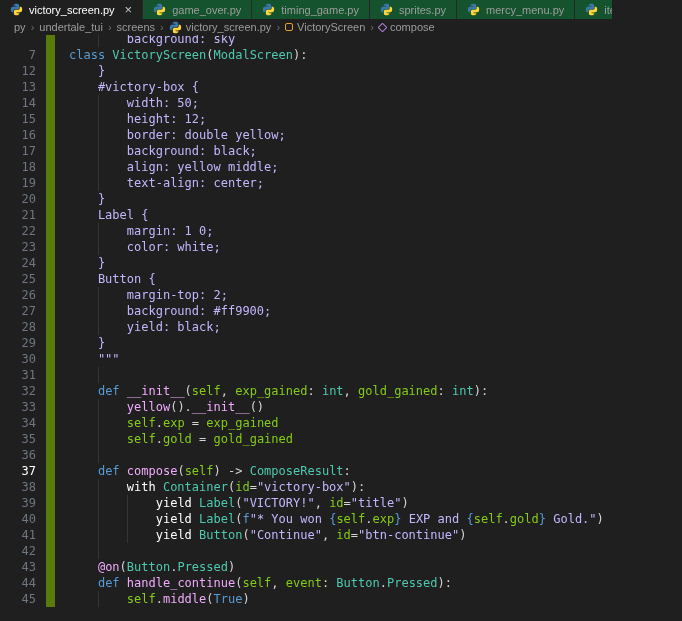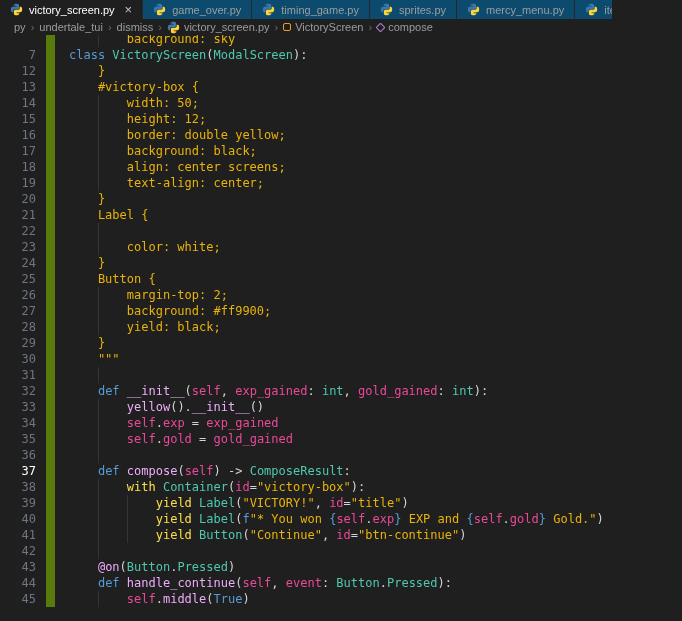--- a/index.html
+++ b/index.html
@@ -3,21 +3,21 @@
 <meta charset="utf-8">
 <style>
   *{box-sizing:border-box;margin:0;padding:0}
   html,body{width:682px;height:621px;overflow:hidden;background:#1f1f1f}
   body{font-family:"Liberation Sans",sans-serif}
   .window{width:612px;height:621px;display:flex;flex-direction:column;background:#1f1f1f}
 
   
   .tabbar{height:19px;flex:none;background:#181818;display:flex;overflow:hidden}
   .tab{flex:none;display:flex;align-items:center;gap:6px;padding:0 10px;font-size:11px;
-       color:#9d9d9d;background:#0c4a6e;border-right:1px solid #282828;white-space:nowrap;cursor:pointer}
+       color:#9d9d9d;background:#14532d;border-right:1px solid #282828;white-space:nowrap;cursor:pointer}
   .tab.active{background:#1f1f1f;color:#ffffff}
   .tab .close{color:#c5c5c5;font-size:13px;line-height:1;margin-left:4px}
   .pyicon{flex:none;display:inline-block;vertical-align:middle}
 
   
   .breadcrumbs{height:16px;flex:none;display:flex;align-items:center;padding-left:14px;
                font-size:11px;color:#9c9c9c;background:#1f1f1f;white-space:nowrap;overflow:hidden}
   .crumb{display:inline-flex;align-items:center;gap:4px;cursor:pointer}
   .chev{margin:0 5px;color:#6d6d6d}
   .sym{display:inline-block;flex:none}
@@ -31,25 +31,25 @@
   .partial .line-inner{margin-top:-4px}
   .line-inner{display:flex;height:16px;line-height:16px}
   .lnum{width:46px;flex:none;text-align:right;padding-right:10px;color:#6e7681;font-size:12px}
   .lnum.active{color:#ffffff}
   .diff{width:9px;flex:none;background:#587c0c}
   .codetext{position:relative;flex:1;white-space:pre;padding-left:14px;color:#d4d4d4;overflow:hidden}
   .guide{position:absolute;top:0;bottom:0;width:1px;background:#343434}
 
   
   .tk-kw{color:#569cd6}
-  .tk-ctrl{color:#fde047}
+  .tk-ctrl{color:#ffffff}
   .tk-fn{color:#f0abfc}
   .tk-ty{color:#4ec9b0}
-  .tk-vr{color:#ec4899}
-  .tk-st{color:#eab308}
+  .tk-vr{color:#84cc16}
+  .tk-st{color:#c4b5fd}
   .tk-pn{color:#d4d4d4}
 </style>
 </head>
 <body>
 
 <div class="window">
   <div class="tabbar" id="tabbar">
       <div class="tab active">
         <svg class="pyicon" width="13" height="13" viewBox="0 0 32 32">
           <path fill="#3b77a8" d="M15.9 2c-7 0-6.6 3-6.6 3v3.2h6.7v1H6.5S2 8.7 2 15.8c0 7 3.9 6.8 3.9 6.8h2.3v-3.3s-.1-3.9 3.9-3.9h6.6s3.7.1 3.7-3.6V5.6S23 2 15.9 2zm-3.7 2.1a1.2 1.2 0 1 1 0 2.4 1.2 1.2 0 0 1 0-2.4z"></path>
@@ -97,21 +97,21 @@
   <div class="breadcrumbs" id="breadcrumbs">
       <span class="crumb">
         <span>py</span>
       </span>
       <span class="chev">›</span>
       <span class="crumb">
         <span>undertale_tui</span>
       </span>
       <span class="chev">›</span>
       <span class="crumb">
-        <span>dismiss</span>
+        <span>screens</span>
       </span>
       <span class="chev">›</span>
       <span class="crumb">
         <svg class="pyicon" width="13" height="13" viewBox="0 0 32 32">
           <path fill="#3b77a8" d="M15.9 2c-7 0-6.6 3-6.6 3v3.2h6.7v1H6.5S2 8.7 2 15.8c0 7 3.9 6.8 3.9 6.8h2.3v-3.3s-.1-3.9 3.9-3.9h6.6s3.7.1 3.7-3.6V5.6S23 2 15.9 2zm-3.7 2.1a1.2 1.2 0 1 1 0 2.4 1.2 1.2 0 0 1 0-2.4z"></path>
           <path fill="#ffd43b" d="M16.1 30c7 0 6.6-3 6.6-3v-3.2H16v-1h9.5s4.5.5 4.5-6.6c0-7-3.9-6.8-3.9-6.8h-2.3v3.3s.1 3.9-3.9 3.9h-6.6s-3.7-.1-3.7 3.6v6.2S9 30 16.1 30zm3.7-2.1a1.2 1.2 0 1 1 0-2.4 1.2 1.2 0 0 1 0 2.4z"></path>
         </svg>
         <span>victory_screen.py</span>
       </span>
       <span class="chev">›</span>
@@ -179,21 +179,21 @@
         <div class="line-inner">
           <span class="lnum">17</span>
           <span class="diff"></span>
           <span class="codetext"><span class="tk-st">        background: black;</span><span class="guide" style="left: calc(4ch + 14px);"></span></span>
         </div>
       </div>
       <div class="line">
         <div class="line-inner">
           <span class="lnum">18</span>
           <span class="diff"></span>
-          <span class="codetext"><span class="tk-st">        align: center screens;</span><span class="guide" style="left: calc(4ch + 14px);"></span></span>
+          <span class="codetext"><span class="tk-st">        align: yellow middle;</span><span class="guide" style="left: calc(4ch + 14px);"></span></span>
         </div>
       </div>
       <div class="line">
         <div class="line-inner">
           <span class="lnum">19</span>
           <span class="diff"></span>
           <span class="codetext"><span class="tk-st">        text-align: center;</span><span class="guide" style="left: calc(4ch + 14px);"></span></span>
         </div>
       </div>
       <div class="line">
@@ -207,21 +207,21 @@
         <div class="line-inner">
           <span class="lnum">21</span>
           <span class="diff"></span>
           <span class="codetext"><span class="tk-st">    Label {</span></span>
         </div>
       </div>
       <div class="line">
         <div class="line-inner">
           <span class="lnum">22</span>
           <span class="diff"></span>
-          <span class="codetext"><span class="guide" style="left: calc(4ch + 14px);"></span></span>
+          <span class="codetext"><span class="tk-st">        margin: 1 0;</span><span class="guide" style="left: calc(4ch + 14px);"></span></span>
         </div>
       </div>
       <div class="line">
         <div class="line-inner">
           <span class="lnum">23</span>
           <span class="diff"></span>
           <span class="codetext"><span class="tk-st">        color: white;</span><span class="guide" style="left: calc(4ch + 14px);"></span></span>
         </div>
       </div>
       <div class="line">

